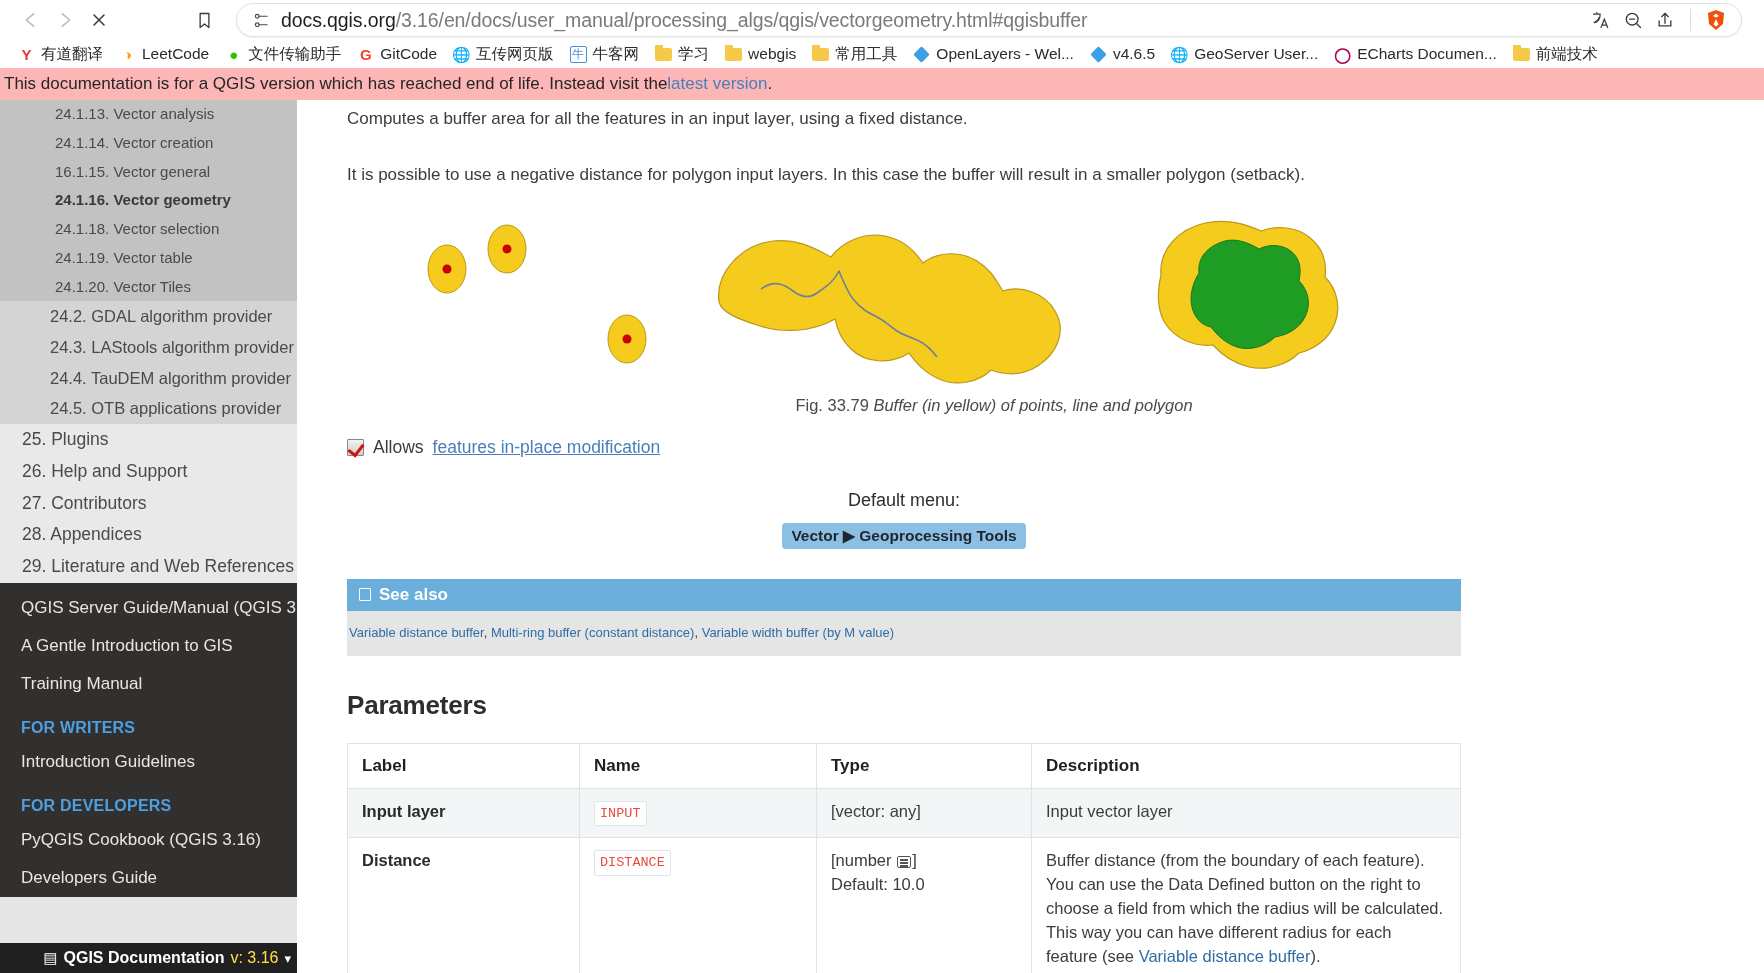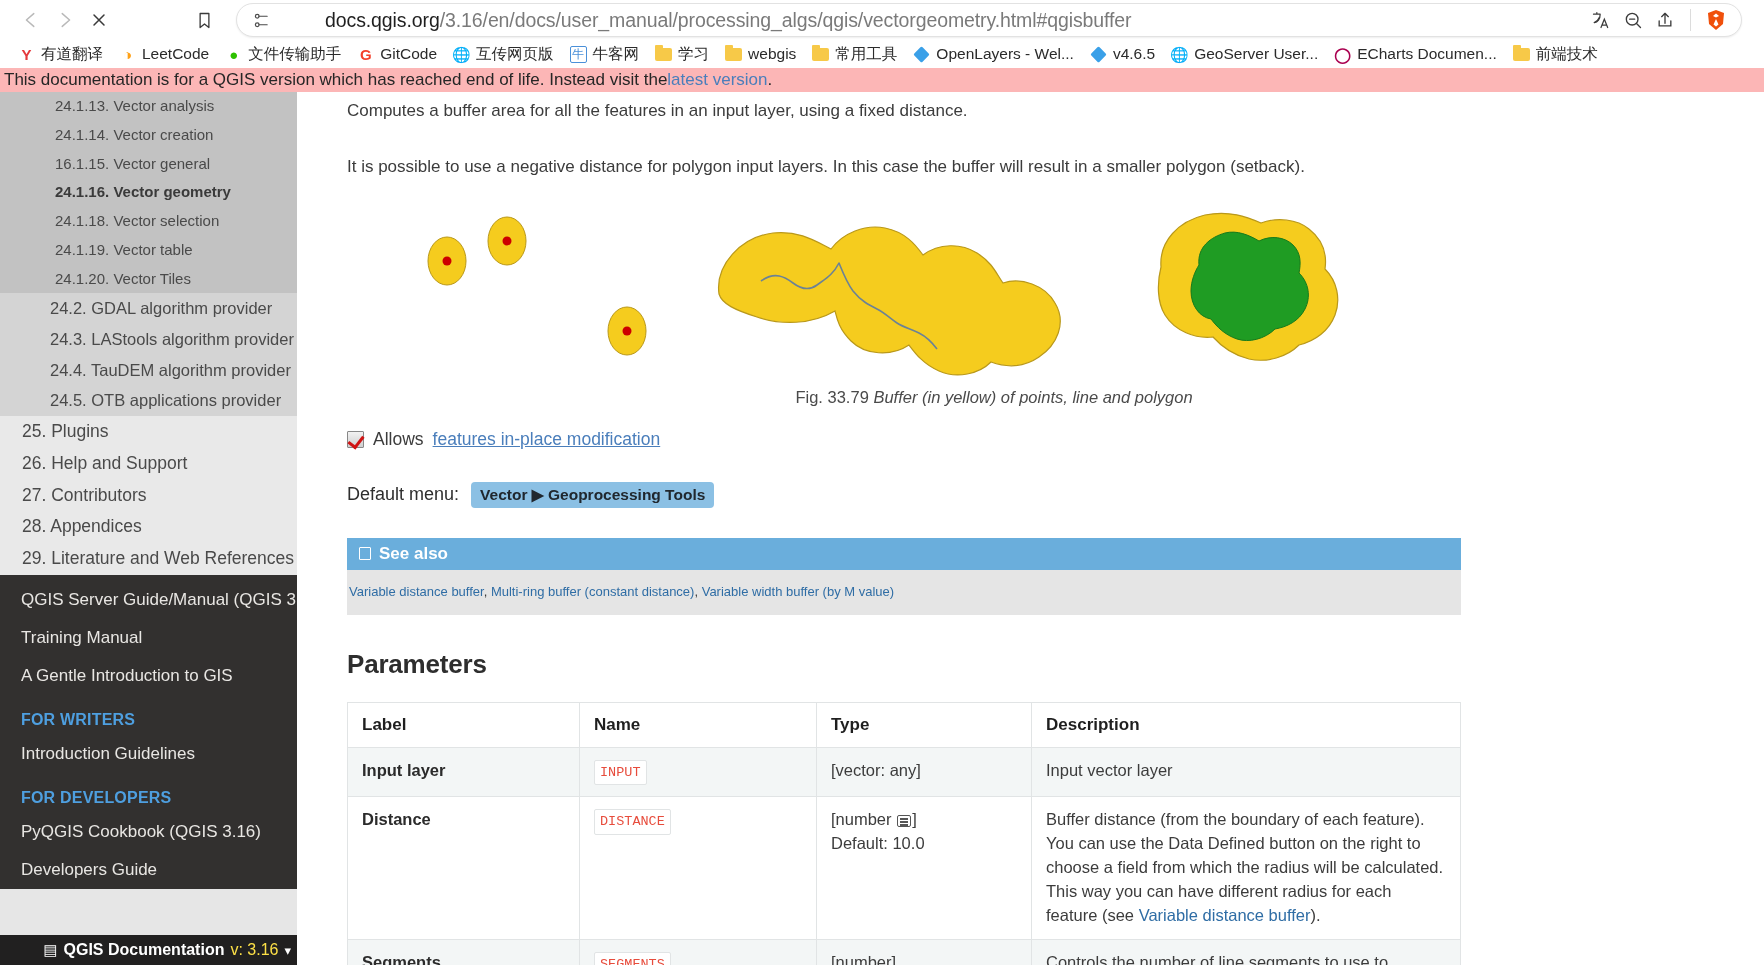--- a/index.html
+++ b/index.html
@@ -62,21 +62,21 @@
     margin-right: 10px;
   }
   .url-text {
     flex: 1;
     font-size: 19.5px;
     color: #7a7a7a;
     white-space: nowrap;
     overflow: hidden;
     letter-spacing: -0.1px;
   }
-  .url-text .u-host { color: #1f1f1f; margin-left: 44px; }
+  .url-text .u-host { color: #1f1f1f; }
   .omni-actions { display: flex; align-items: center; gap: 2px; }
   .omni-btn {
     width: 30px; height: 30px;
     display: flex; align-items: center; justify-content: center;
     color: #3c3c3c; flex: none;
   }
   .omni-sep {
     width: 1px; height: 22px; background: #dcdcdc; margin: 0 8px;
   }
   .brave-btn {
@@ -131,21 +131,21 @@
   }
   .diamond-ico {
     width: 15px; height: 15px;
     background: #3aa0e8;
     transform: rotate(45deg) scale(0.78);
     border-radius: 2px;
   }
 
   
   .depr-banner {
-    height: 24px;
+    height: 32px;
     background: #fcb6b6;
     display: flex;
     align-items: center;
     padding-left: 4px;
     font-size: 17px;
     color: #262626;
     position: relative;
     z-index: 5;
   }
   .depr-banner a { color: #4a7ebb; text-decoration: none; }
@@ -280,20 +280,21 @@
   }
   .allows-link { color: #4a7ebb; }
 
   .defmenu-row {
     display: flex;
     align-items: center;
     gap: 12px;
     margin-top: 32px;
     font-size: 18px;
     color: #2e2e2e;
+    flex-direction: column;
   }
   .menu-chip {
     background: #8bc0e4;
     color: #20272e;
     font-size: 15.5px;
     font-weight: bold;
     padding: 4px 9px;
     border-radius: 4px;
     white-space: nowrap;
   }
@@ -564,22 +565,22 @@
     <div class="nav-group-top">
       <div class="nav-item nav-l1">25. Plugins</div>
       <div class="nav-item nav-l1">26. Help and Support</div>
       <div class="nav-item nav-l1">27. Contributors</div>
       <div class="nav-item nav-l1">28. Appendices</div>
       <div class="nav-item nav-l1">29. Literature and Web References</div>
     </div>
 
     <div class="sidebar-dark">
       <div class="dark-link">QGIS Server Guide/Manual (QGIS 3.16)</div>
+      <div class="dark-link">A Gentle Introduction to GIS</div>
       <div class="dark-link">Training Manual</div>
-      <div class="dark-link">A Gentle Introduction to GIS</div>
 
       <div class="dark-caption">FOR WRITERS</div>
       <div class="dark-link">Introduction Guidelines</div>
 
       <div class="dark-caption">FOR DEVELOPERS</div>
       <div class="dark-link">PyQGIS Cookbook (QGIS 3.16)</div>
       <div class="dark-link">Developers Guide</div>
     </div>
 
     <div class="sidebar-footer">

